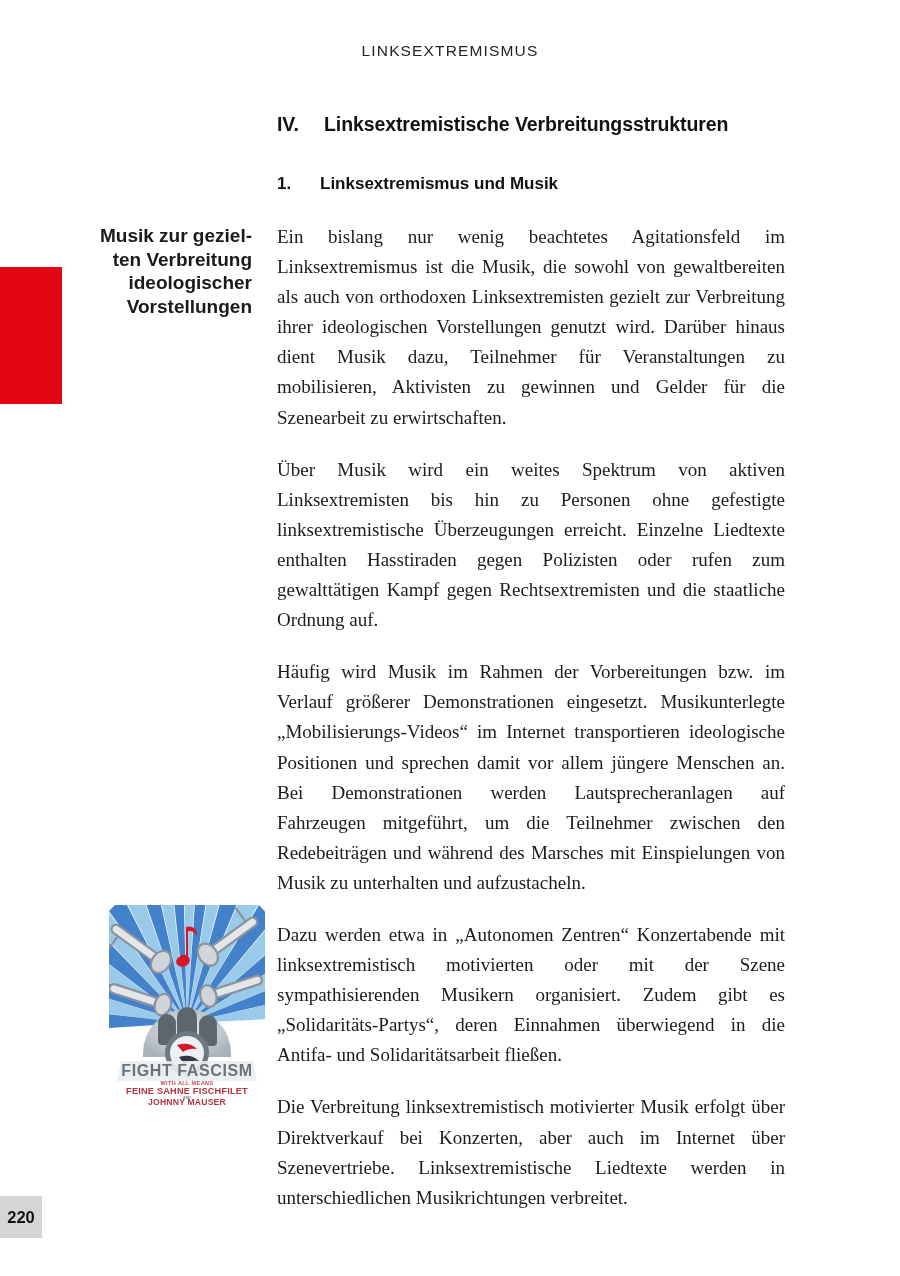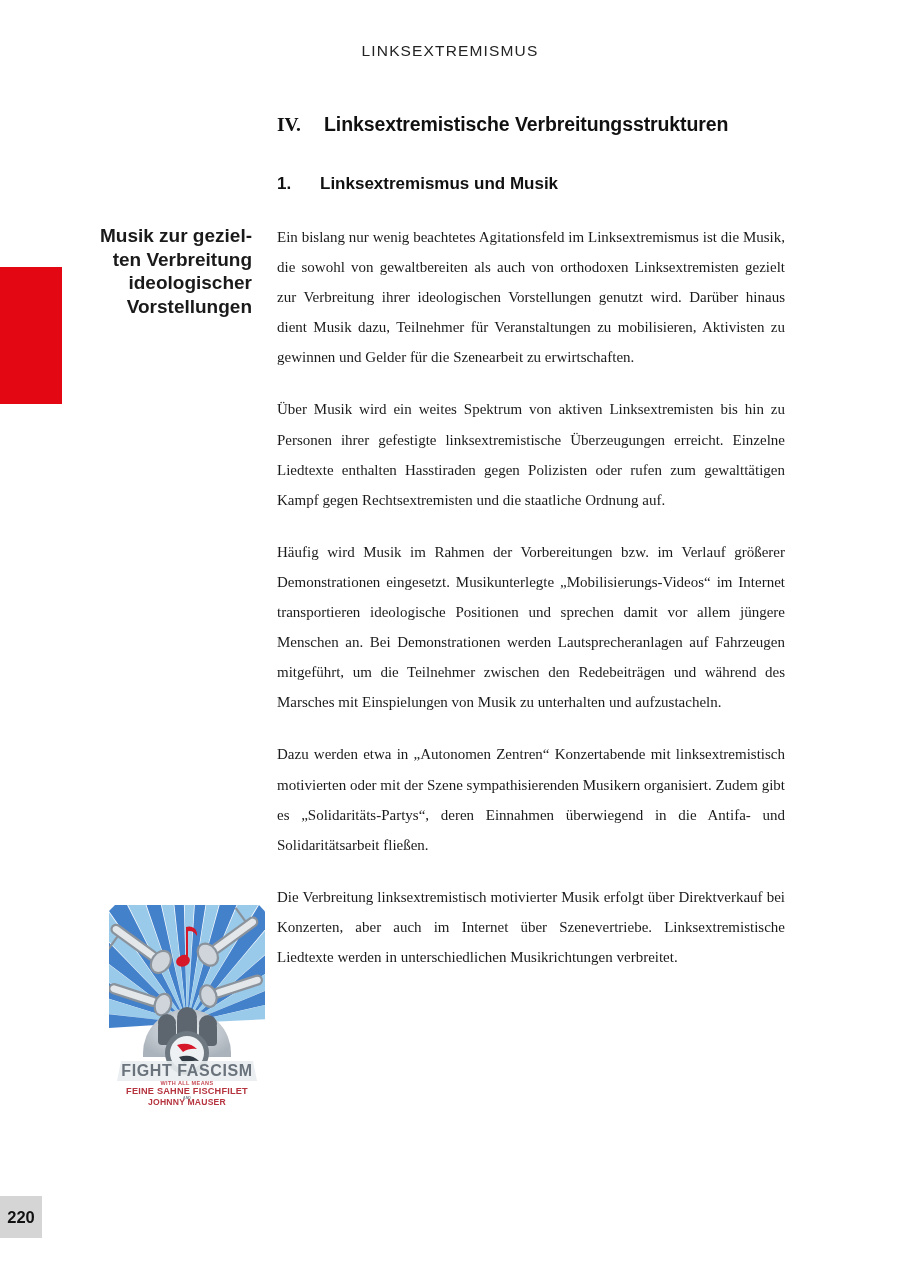--- a/index.html
+++ b/index.html
@@ -68,21 +68,20 @@
     width: 510px;
     font-family: "Liberation Sans", "DejaVu Sans", sans-serif;
     font-weight: 700;
     font-size: 19.5px;
     color: #111111;
     letter-spacing: -0.1px;
   }
   .headline .num {
     display: inline-block;
     width: 47px;
-    font-family: Liberation Serif, serif;
   }
 
   .subheadline {
     position: absolute;
     left: 277px;
     top: 174px;
     width: 510px;
     font-family: Liberation Sans, sans-serif;
     font-weight: 700;
     font-size: 17px;
@@ -95,21 +94,21 @@
 
   .body-col {
     position: absolute;
     left: 277px;
     top: 222px;
     width: 508px;
   }
   .para {
     text-align: justify;
     text-justify: inter-word;
-    font-size: 15px;
+    font-size: 19px;
     line-height: 30.1px;
     margin: 0 0 22px 0;
     color: #1b1b1b;
     hyphens: manual;
   }
   .para:last-child { margin-bottom: 12px; }
 
   
   .poster {
     position: absolute;
@@ -159,21 +158,21 @@
   </div>
 
   <div class="marginal marginal-1" style="white-space: pre-line;">Musik zur geziel-
 ten Verbreitung
 ideologischer
 Vorstellungen</div>
 
 
   <div class="body-col">
     <p class="para">Ein bislang nur wenig beachtetes Agitationsfeld im Linksextremismus ist die Musik, die sowohl von gewaltbereiten als auch von orthodoxen Linksextremisten gezielt zur Verbreitung ihrer ideologischen Vorstellungen genutzt wird. Darüber hinaus dient Musik dazu, Teilnehmer für Veranstaltungen zu mobilisieren, Aktivisten zu gewinnen und Gelder für die Szenearbeit zu erwirtschaften.</p>
-    <p class="para">Über Musik wird ein weites Spektrum von aktiven Linksextremisten bis hin zu Personen ihrer gefestigte linksextremistische Überzeugungen erreicht. Einzelne Liedtexte enthalten Hasstiraden gegen Polizisten oder rufen zum gewalttätigen Kampf gegen Rechtsextremisten und die staatliche Ordnung auf.</p>
+    <p class="para">Über Musik wird ein weites Spektrum von aktiven Linksextremisten bis hin zu Personen ohne gefestigte linksextremistische Überzeugungen erreicht. Einzelne Liedtexte enthalten Hasstiraden gegen Polizisten oder rufen zum gewalttätigen Kampf gegen Rechtsextremisten und die staatliche Ordnung auf.</p>
     <p class="para">Häufig wird Musik im Rahmen der Vorbereitungen bzw. im Verlauf größerer Demonstrationen eingesetzt. Musikunterlegte „Mobilisierungs-Videos“ im Internet transportieren ideologische Positionen und sprechen damit vor allem jüngere Menschen an. Bei Demonstrationen werden Lautsprecheranlagen auf Fahrzeugen mitgeführt, um die Teilnehmer zwischen den Redebeiträgen und während des Marsches mit Einspielungen von Musik zu unterhalten und aufzustacheln.</p>
     <p class="para">Dazu werden etwa in „Autonomen Zentren“ Konzertabende mit linksextremistisch motivierten oder mit der Szene sympathisierenden Musikern organisiert. Zudem gibt es „Solidaritäts-Partys“, deren Einnahmen überwiegend in die Antifa- und Solidaritätsarbeit fließen.</p>
     <p class="para">Die Verbreitung linksextremistisch motivierter Musik erfolgt über Direktverkauf bei Konzerten, aber auch im Internet über Szenevertriebe. Linksextremistische Liedtexte werden in unterschiedlichen Musikrichtungen verbreitet.</p>
   </div>
 
   <div class="poster">
     <svg width="156" height="200" viewBox="0 0 156 200" xmlns="http://www.w3.org/2000/svg">
       <defs>
         <clipPath id="pclip">
             <rect x="0" y="0" width="156" height="200"></rect>

